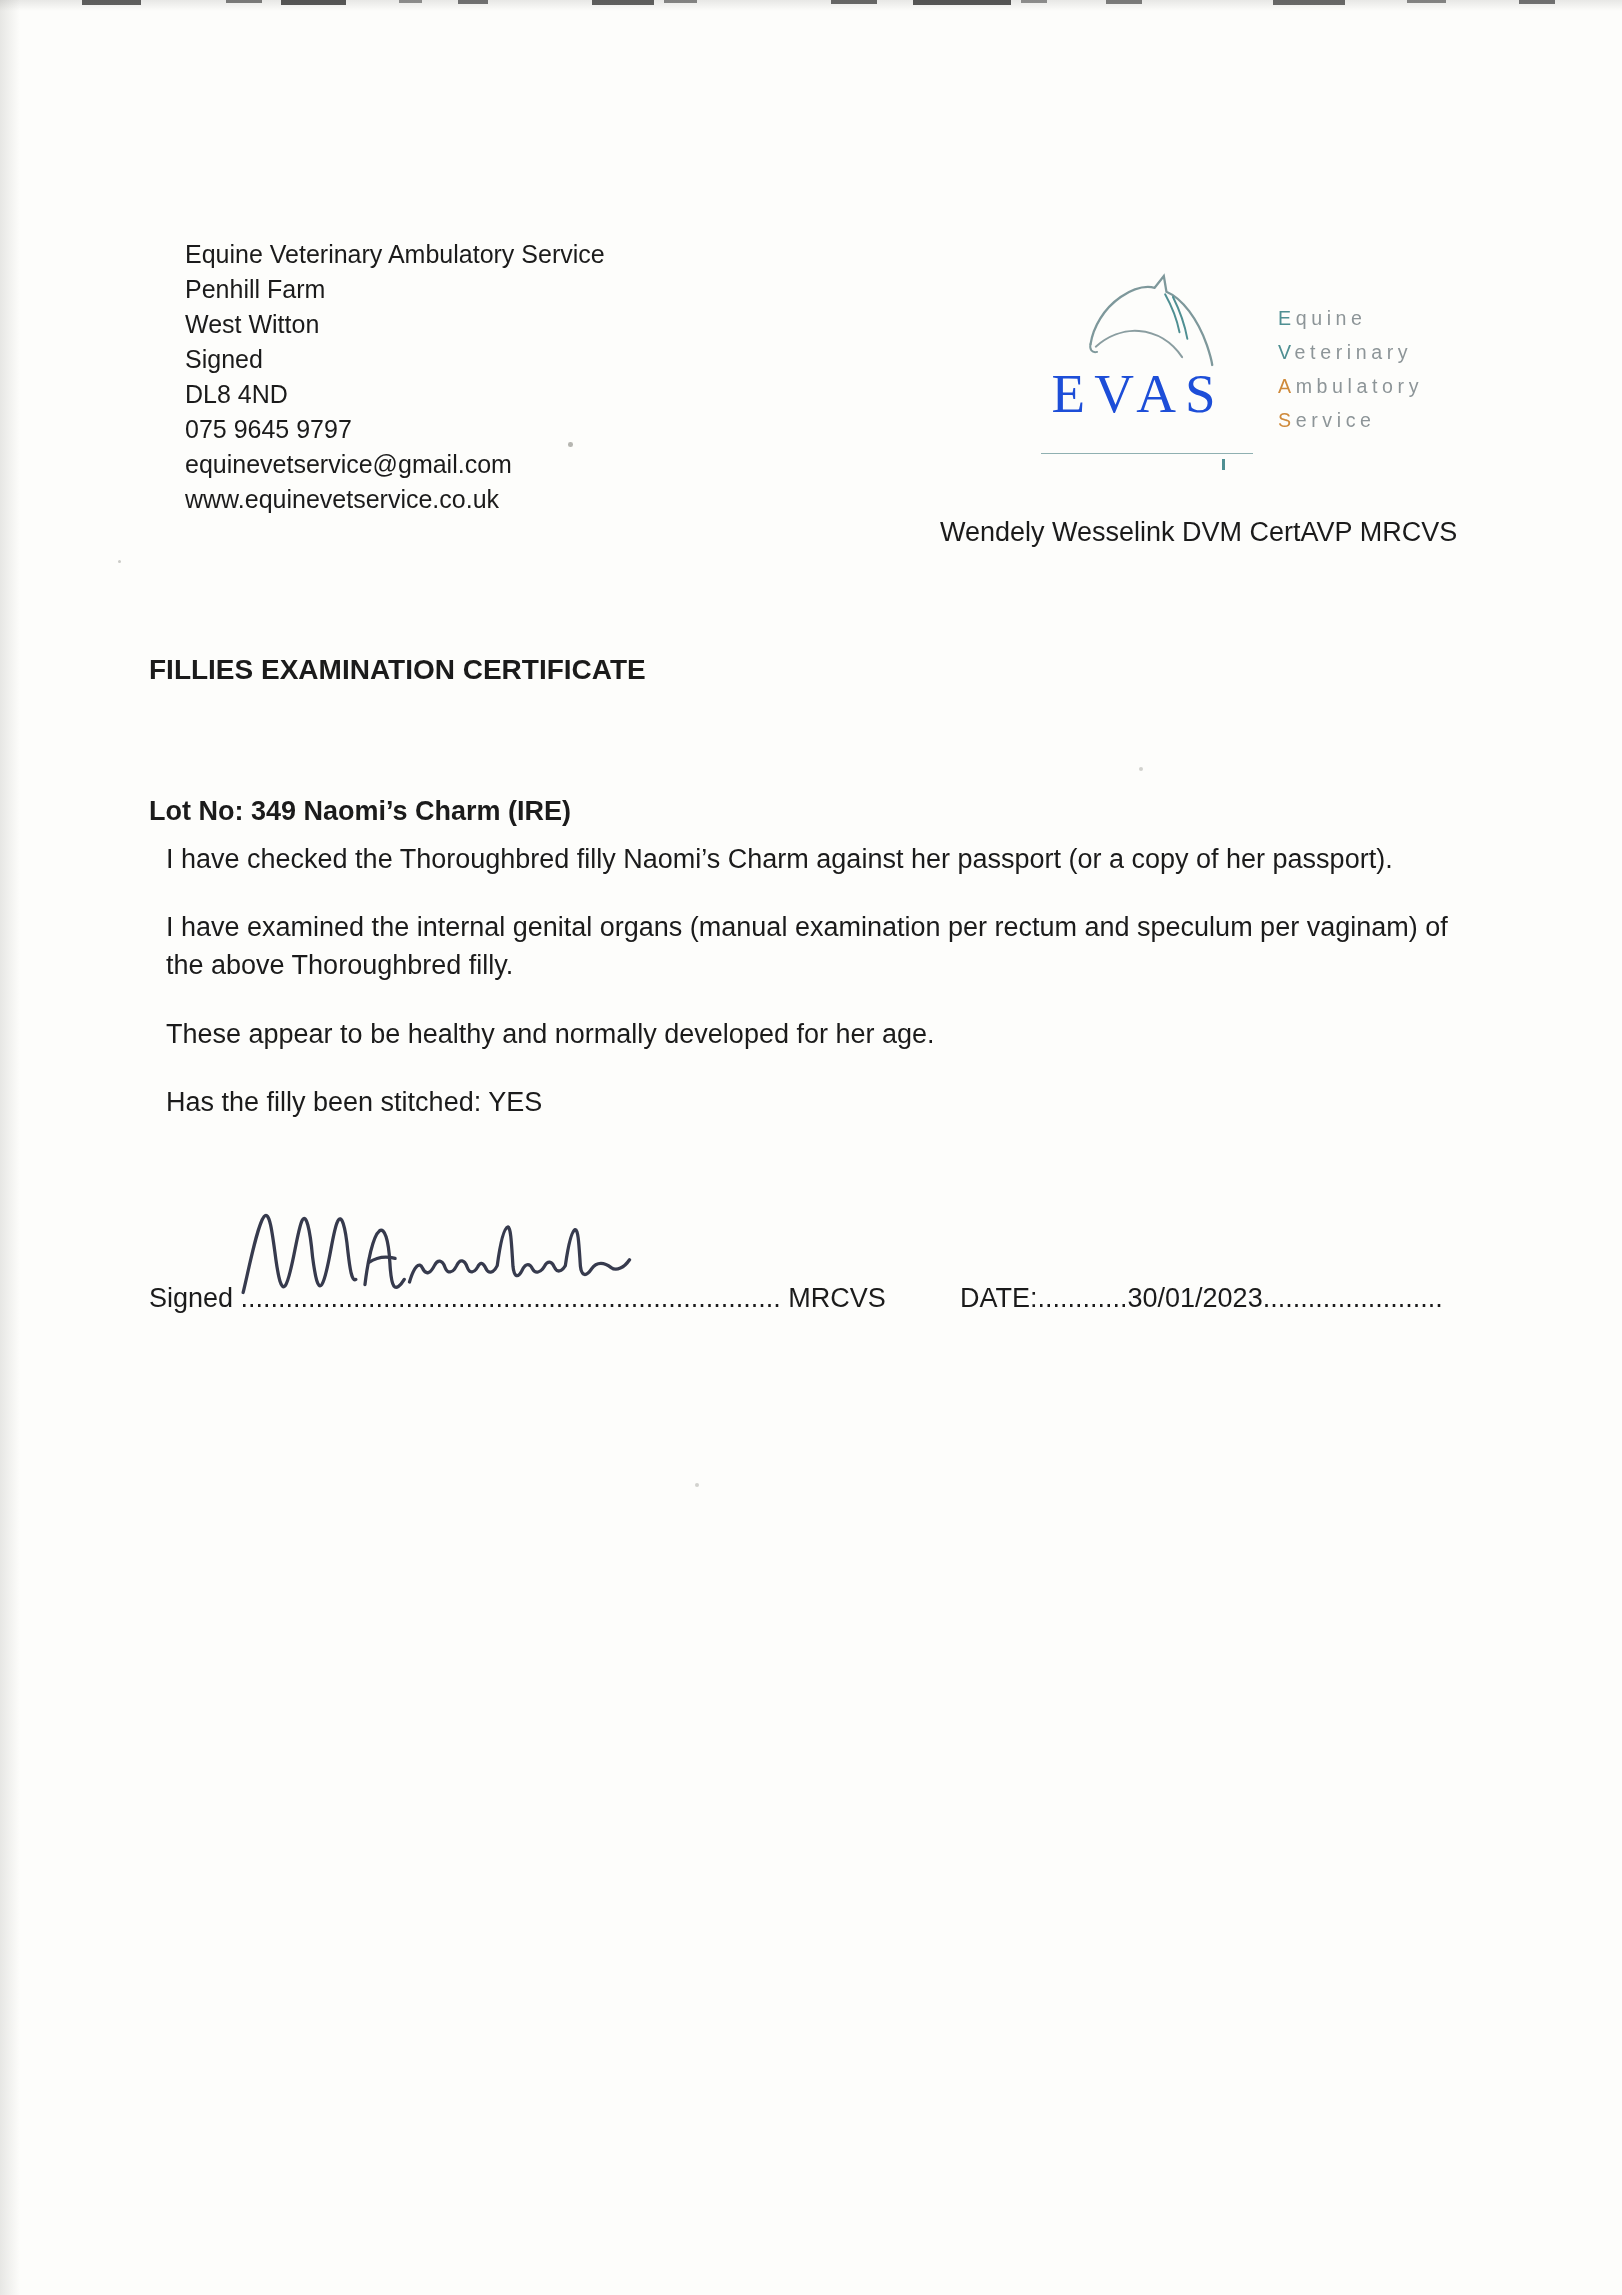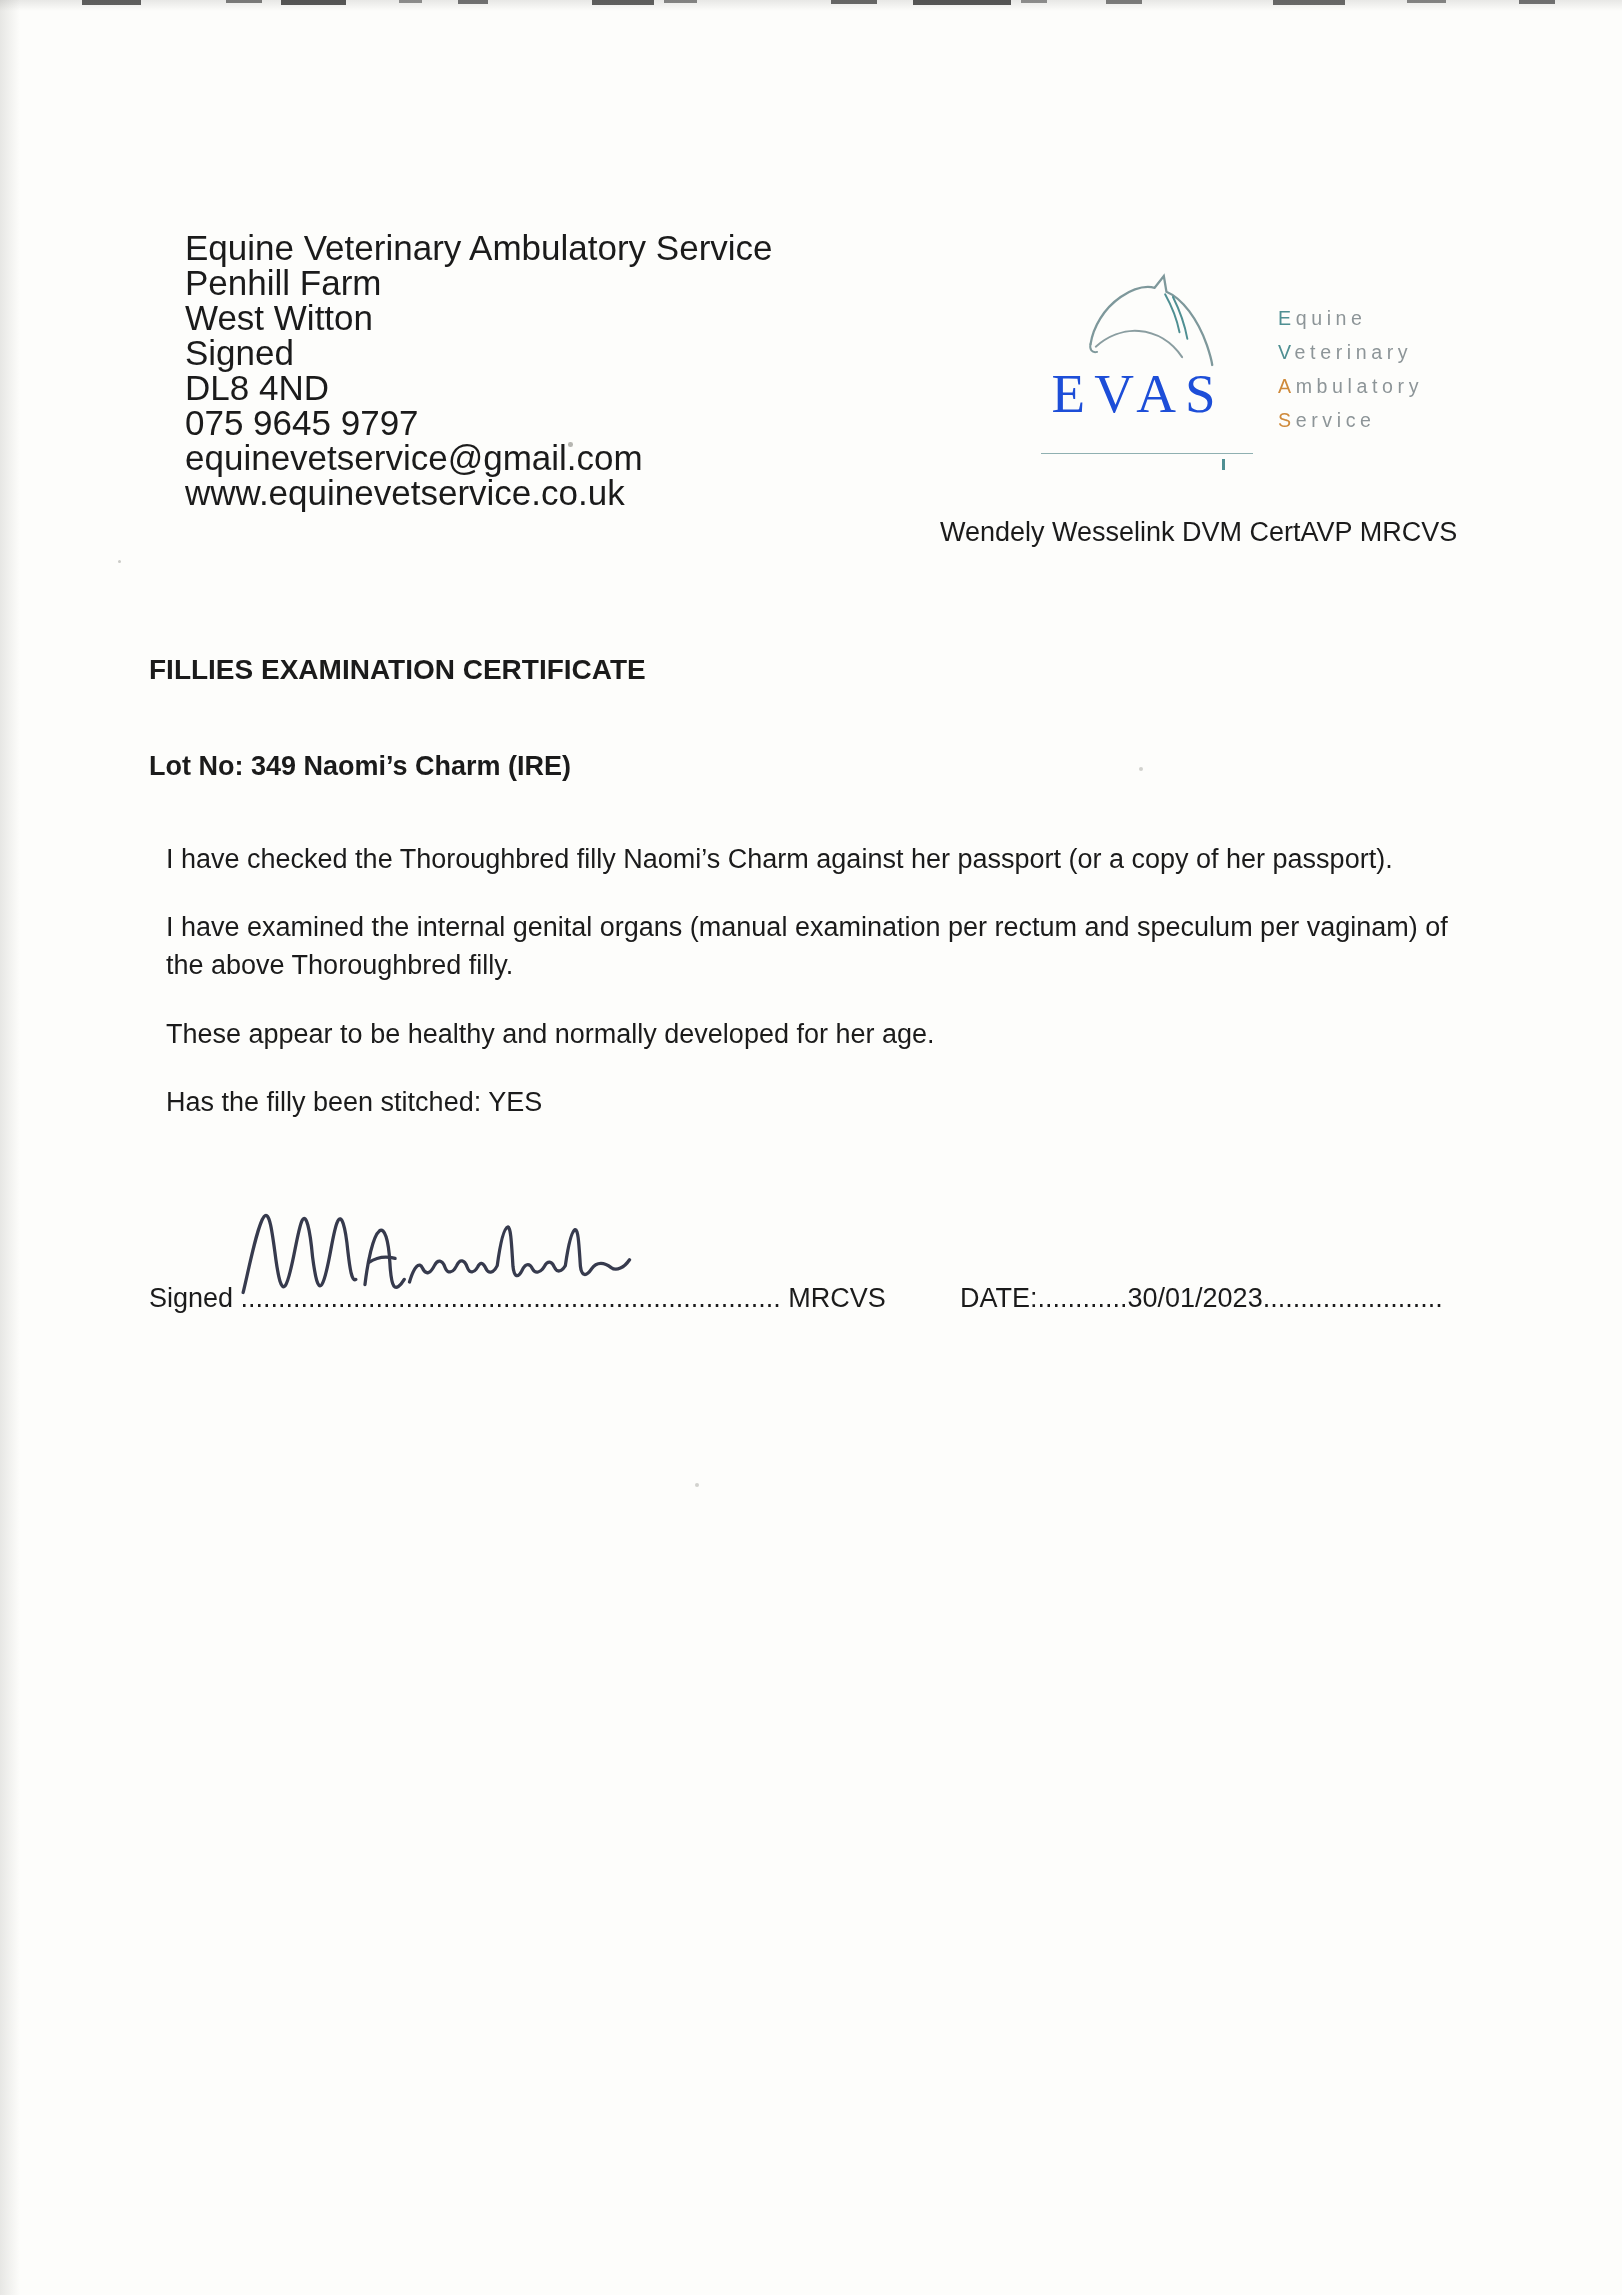--- a/index.html
+++ b/index.html
@@ -19,41 +19,41 @@
   }
   
   .page::after{
     content:"";position:absolute;left:0;top:0;right:0;height:10.5px;
     background:linear-gradient(180deg, rgba(40,40,40,0.10), rgba(40,40,40,0));
     pointer-events:none;
   }
   .mark{position:absolute;top:0;background:#2e2e2e;}
   .speck{position:absolute;background:#6f6f68;border-radius:50%;}
 
-  .sender{position:absolute;left:185px;top:230px;font-size:35px;line-height:35px;}
+  .sender{position:absolute;left:185px;top:237px;font-size:25px;line-height:35px;}
 
   .logo{position:absolute;left:1041px;top:272px;width:216px;height:209px;}
   .horse{position:absolute;left:26px;top:-3.9px;}
   .evas{
     position:absolute;left:10.5px;top:90px;
     font-family:"Liberation Serif", serif;
     font-size:55px;letter-spacing:9.2px;color:#1d4ed8;font-weight:400;
   }
   .logo-rule{position:absolute;left:0;top:181px;width:212px;height:1.3px;background:#8fb0b1;}
   .logo-tick{position:absolute;left:181px;top:187px;width:2.6px;height:10.5px;background:#4f8f92;}
 
   .logo-words{position:absolute;left:1278px;top:301px;font-size:19.6px;letter-spacing:4.6px;line-height:34px;color:#8d9598;}
   .logo-words .row{white-space:nowrap;}
   .ini-t{color:#4f8f92;}
   .ini-a{color:#cf8a3b;}
 
   .vet-line{position:absolute;left:940px;top:517px;font-size:27px;}
 
   .title{position:absolute;left:149px;top:654px;font-size:28px;font-weight:700;}
-  .lot{position:absolute;left:149px;top:751px;font-size:27px;font-weight:700;}
+  .lot{position:absolute;left:149px;top:796px;font-size:27px;font-weight:700;}
   .para{position:absolute;left:149px;width:1299px;font-size:27px;line-height:38px;margin:17px;}
   .p1{top:823px;}
   .p2{top:891px;}
   .p3{top:998px;}
   .p4{top:1066px;}
 
   .sig{position:absolute;left:234px;top:1202px;}
   .sign-left{position:absolute;left:149px;top:1283px;font-size:27px;white-space:nowrap;}
   .date-part{position:absolute;left:960px;top:1283px;font-size:27px;white-space:nowrap;}
   .print-row{position:absolute;left:149px;top:1354px;font-size:27px;white-space:nowrap;}

